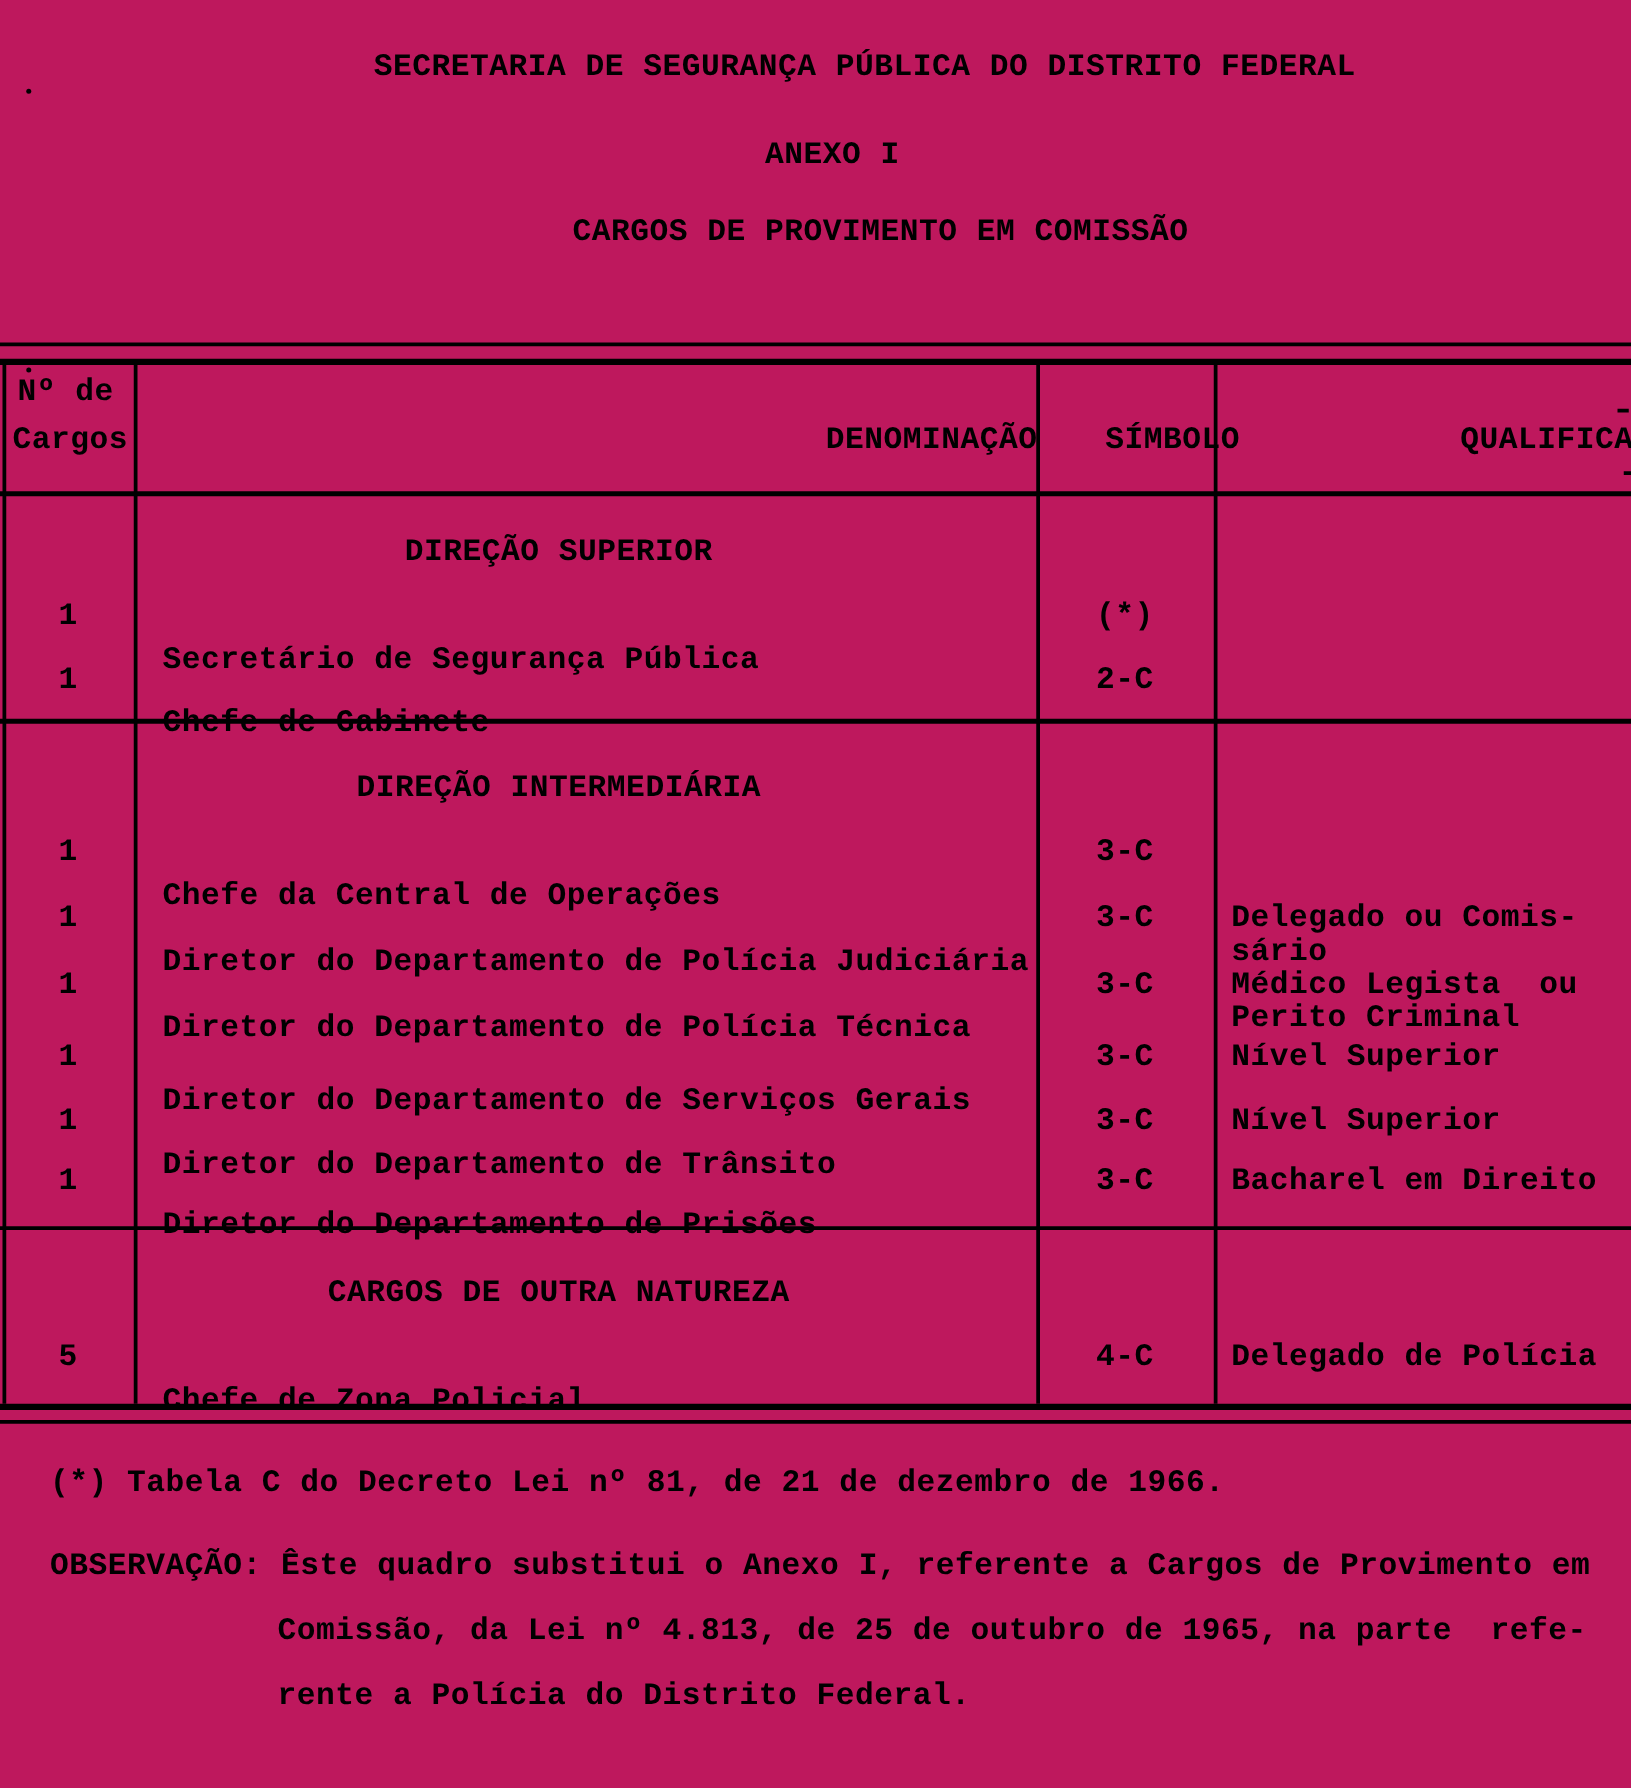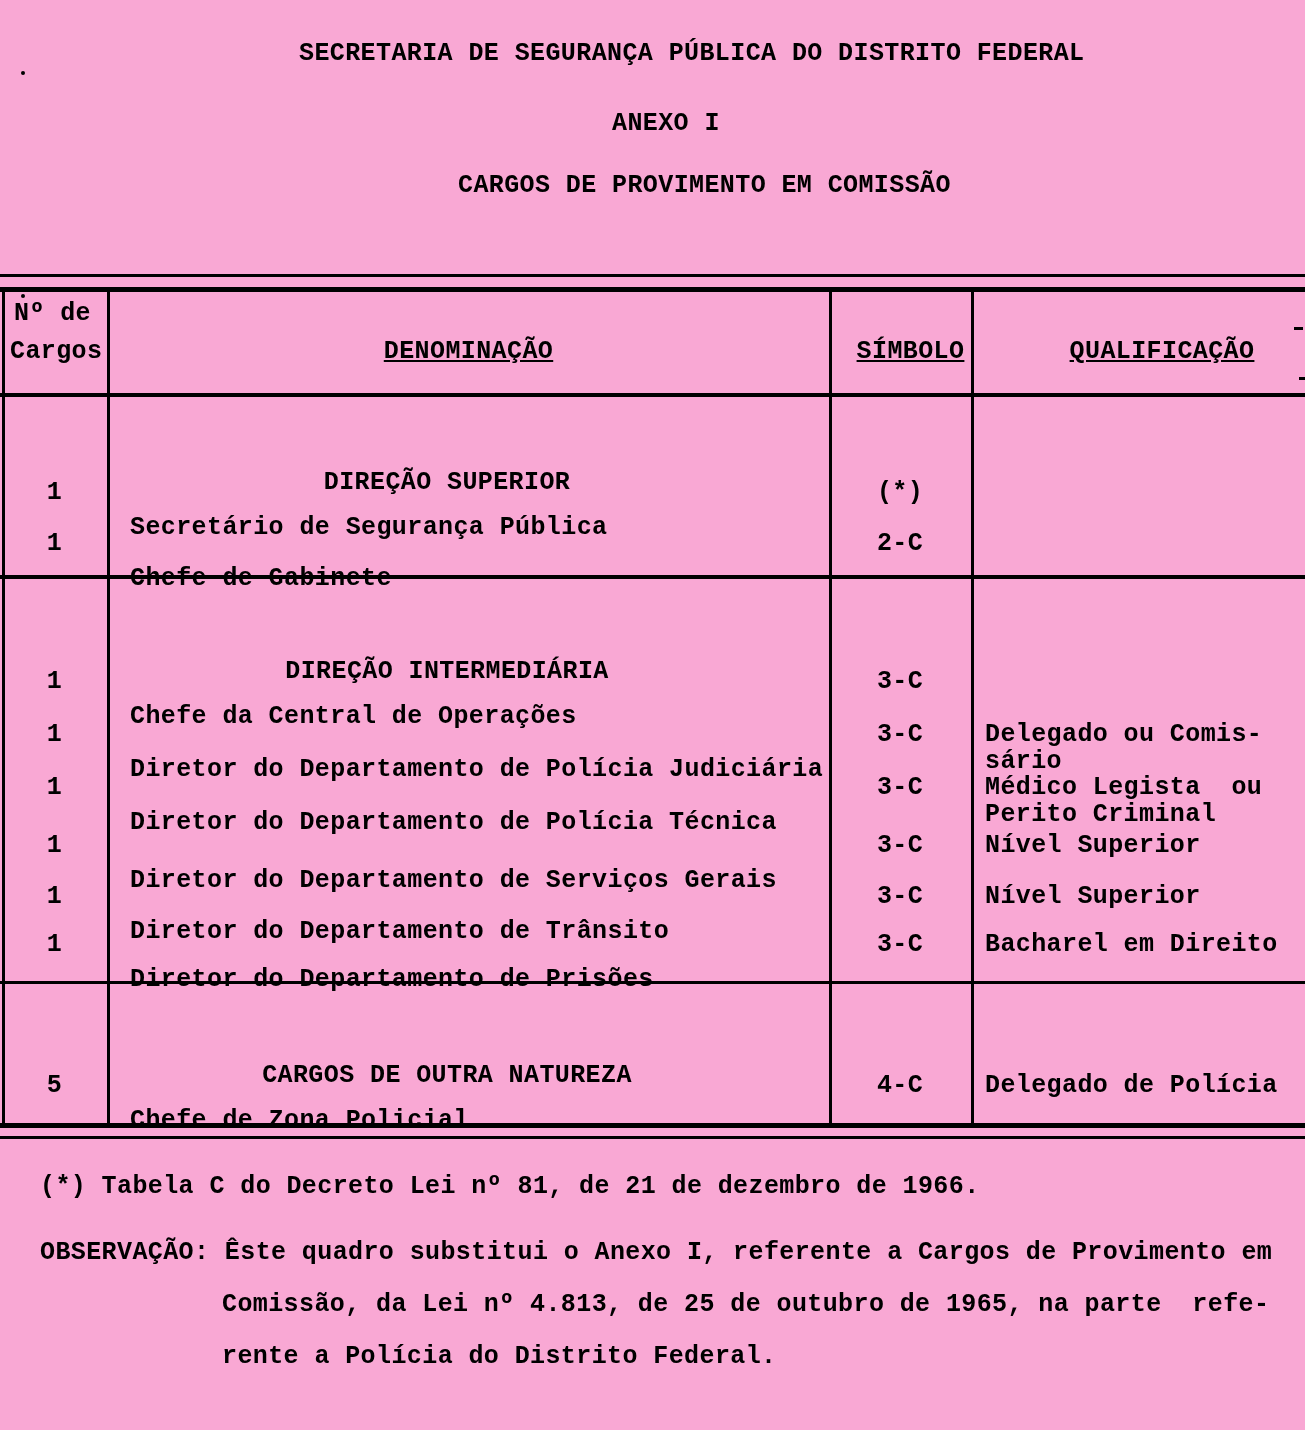--- a/index.html
+++ b/index.html
@@ -4,36 +4,35 @@
 <style>
   html, body {
     margin: 0;
     padding: 0;
     background: #ffffff;
   }
   .page {
     position: relative;
     width: 1305px;
     height: 1430px;
-    background: #f9a8d4;
+    background: #be185d;
     overflow: hidden;
     font-family: "Liberation Mono", "DejaVu Sans Mono", monospace;
     font-weight: bold;
     font-size: 25px;
     line-height: 27px;
     letter-spacing: 0.4px;
     color: #000000;
   }
   .abs {
     position: absolute;
     white-space: pre;
   }
   .center {
-    text-align: center;
-    text-decoration: underline;
+    text-align: right;
   }
   .hline {
     position: absolute;
     left: 0;
     width: 1305px;
     background: #000000;
   }
   .vline {
     position: absolute;
     top: 292px;
@@ -71,21 +70,20 @@
     position: absolute;
     left: 985px;
     white-space: pre;
   }
   .sec-title {
     position: absolute;
     left: 107px;
     width: 680px;
     text-align: center;
     white-space: pre;
-    margin-top: 41px;
   }
   .speck {
     position: absolute;
     background: #000000;
     border-radius: 50%;
   }
   .dash {
     position: absolute;
     background: #000000;
   }

